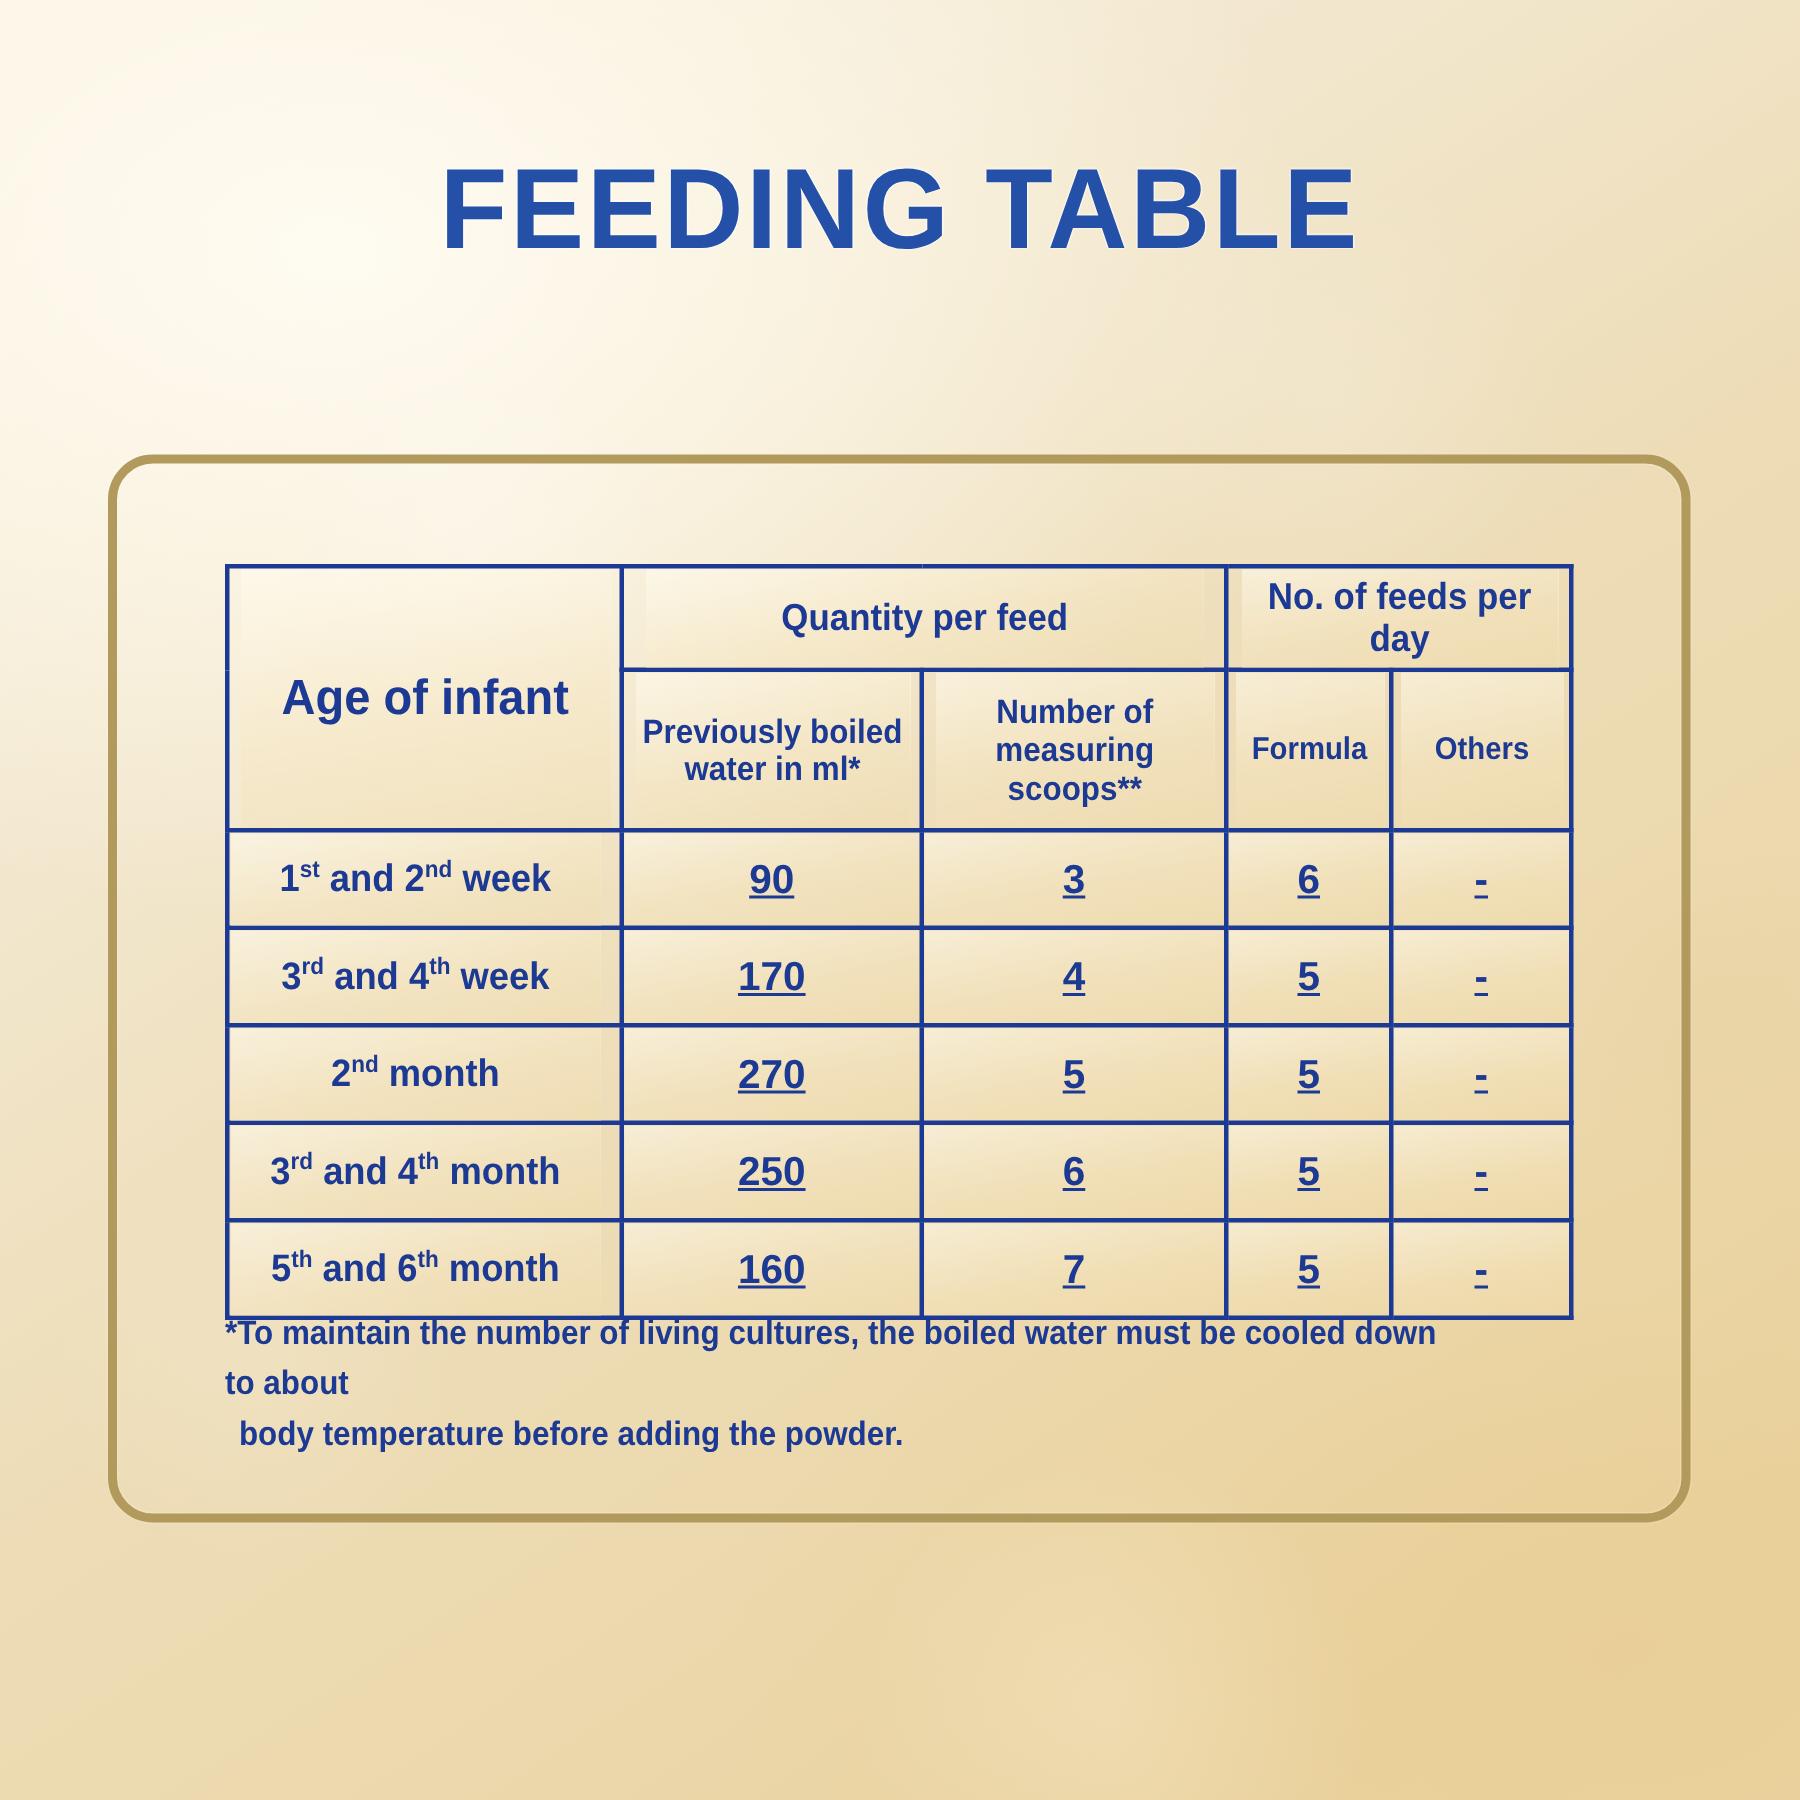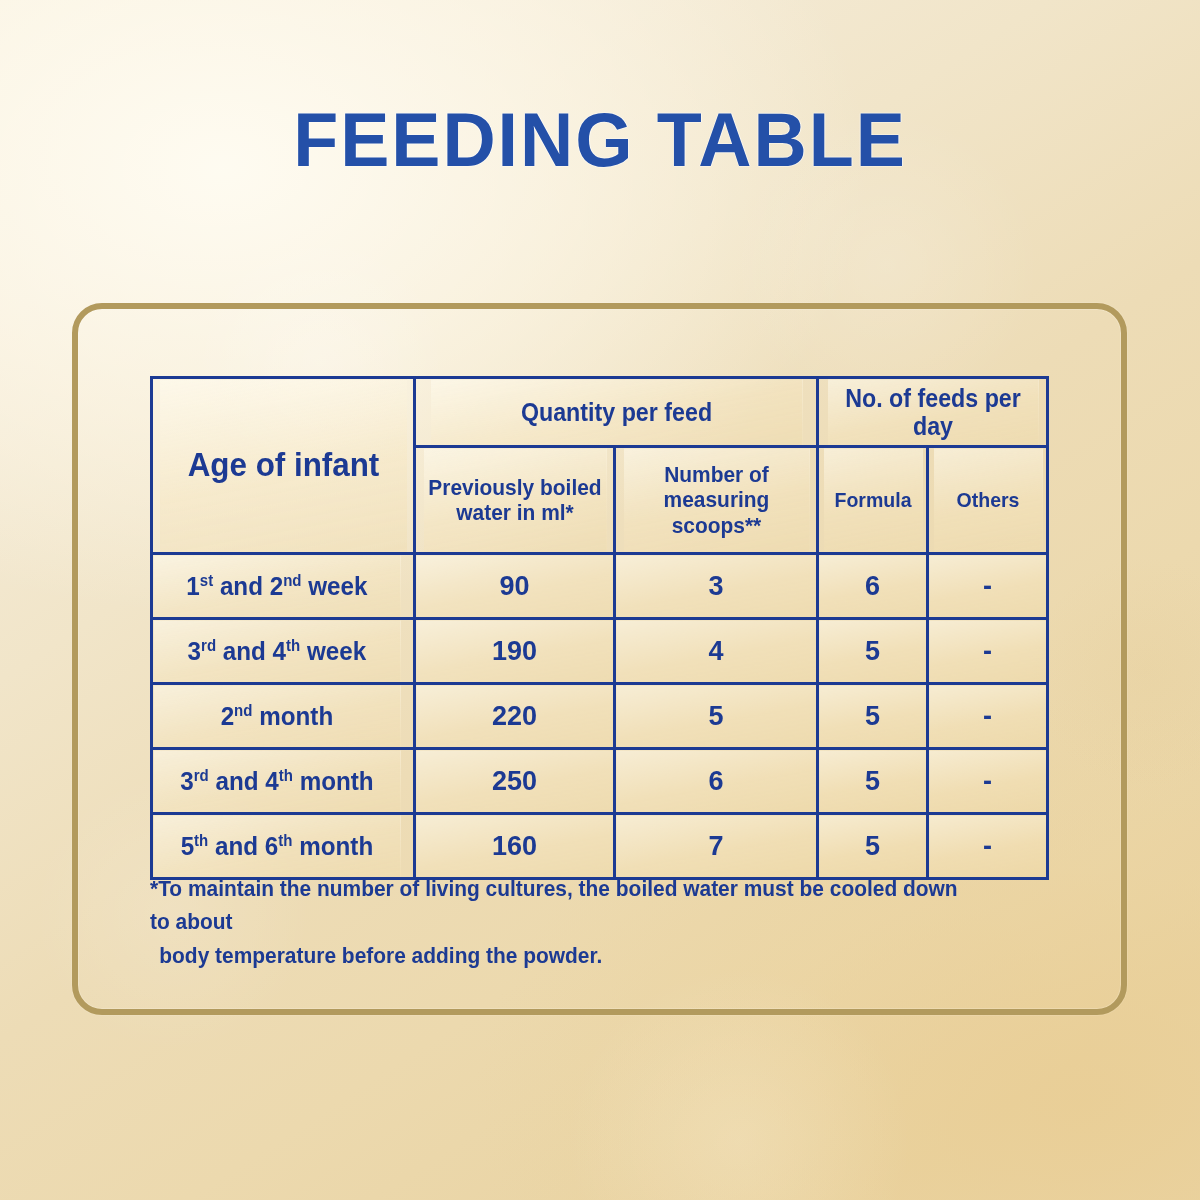--- a/index.html
+++ b/index.html
@@ -152,20 +152,21 @@
     white-space: nowrap;
   }
   .age-cell sup,
   .h-sub sup {
     font-size: 0.62em;
     vertical-align: super;
     line-height: 0;
   }
   .num-cell {
     font-size: 27px;
+    text-decoration: underline;
   }
 
   
   #footnote {
     position: absolute;
     left: 150px;
     top: 872px;
     width: 870px;
     color: #1c3a93;
     font-family: "Liberation Sans", sans-serif;
@@ -222,29 +223,29 @@
         <tr>
           <td class="row-cell age-cell"><span>1</span><sup>st</sup><span> and </span><span>2</span><sup>nd</sup><span> week</span></td>
           <td class="row-cell num-cell">90</td>
           <td class="row-cell num-cell">3</td>
           <td class="row-cell num-cell">6</td>
           <td class="row-cell num-cell">-</td>
         </tr>
 
         <tr>
           <td class="row-cell age-cell"><span>3</span><sup>rd</sup><span> and </span><span>4</span><sup>th</sup><span> week</span></td>
-          <td class="row-cell num-cell">190</td>
+          <td class="row-cell num-cell">170</td>
           <td class="row-cell num-cell">4</td>
           <td class="row-cell num-cell">5</td>
           <td class="row-cell num-cell">-</td>
         </tr>
 
         <tr>
           <td class="row-cell age-cell"><span>2</span><sup>nd</sup><span></span><span></span><sup></sup><span> month</span></td>
-          <td class="row-cell num-cell">220</td>
+          <td class="row-cell num-cell">270</td>
           <td class="row-cell num-cell">5</td>
           <td class="row-cell num-cell">5</td>
           <td class="row-cell num-cell">-</td>
         </tr>
 
         <tr>
           <td class="row-cell age-cell"><span>3</span><sup>rd</sup><span> and </span><span>4</span><sup>th</sup><span> month</span></td>
           <td class="row-cell num-cell">250</td>
           <td class="row-cell num-cell">6</td>
           <td class="row-cell num-cell">5</td>

